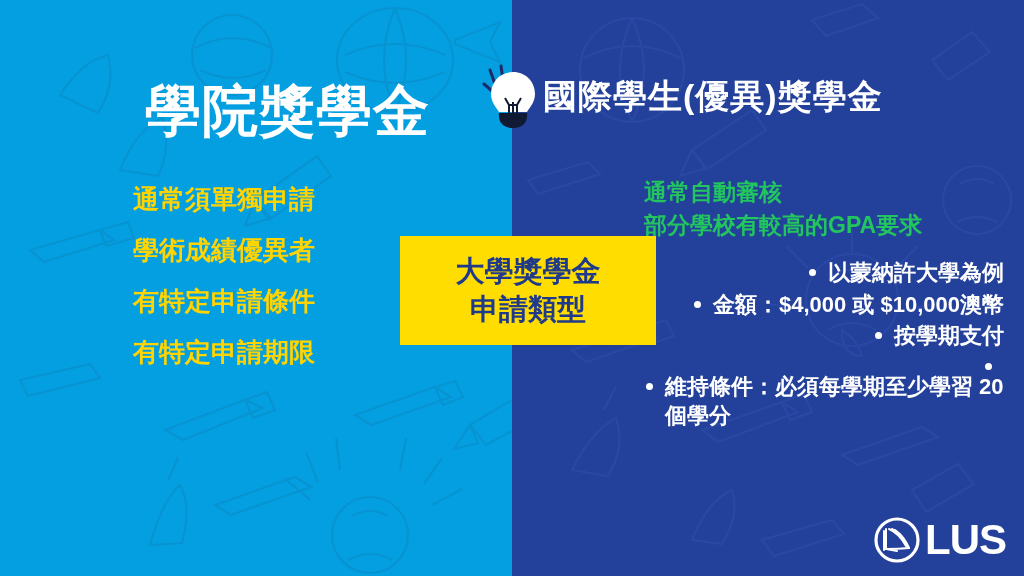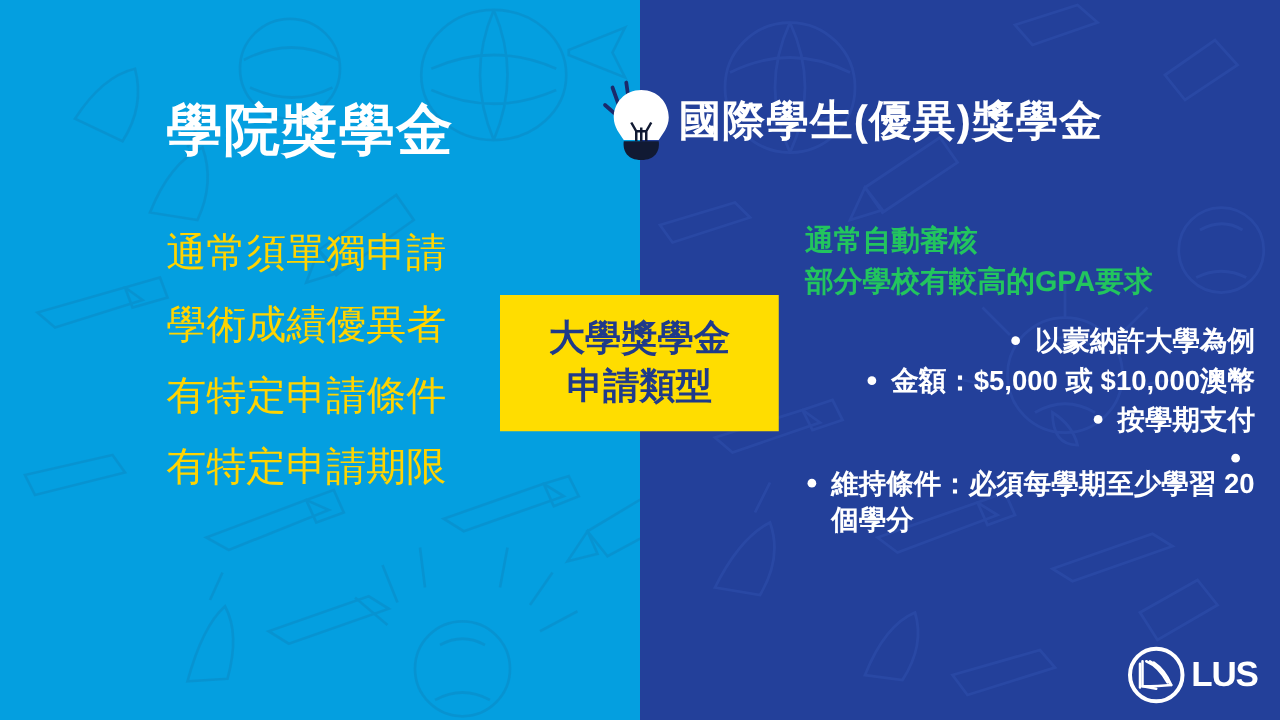--- a/index.html
+++ b/index.html
@@ -26,44 +26,44 @@
   .dl-right { stroke:#2C4BA8; }
 
   
   .title {
     position:absolute;
     color:#FFFFFF;
     font-weight:bold;
     letter-spacing:1px;
     white-space:nowrap;
   }
-  .title-left  { left:133px; top:74px;  font-size:45px; }
+  .title-left  { left:145px; top:74px;  font-size:56px; }
   .title-right { left:543px; top:74px;  font-size:34px; }
 
   .bulb-icon { position:absolute; left:482px; top:64px; width:62px; height:76px; }
 
   
   .left-list {
     position:absolute; left:133px; top:186px;
     width:330px;
   }
   .left-item {
     color:#FFD400;
-    font-size:32px;
-    font-weight:normal;
+    font-size:26px;
+    font-weight:bold;
     line-height:1;
     margin-bottom:25px;
     white-space:nowrap;
   }
 
   
   .center-box {
     position:absolute;
     left:400px; top:236px;
-    width:223px; height:109px;
+    width:256px; height:109px;
     background:#FFDD00;
     display:flex; flex-direction:column;
     align-items:center; justify-content:center;
     gap:4px;
     z-index:5;
   }
   .center-line {
     color:#1F3A8A;
     font-size:29px;
     font-weight:bold;
@@ -108,21 +108,21 @@
   
   .logo {
     position:absolute;
     right:18px; bottom:12px;
     display:flex; align-items:center;
     gap:4px;
   }
   .logo-mark { width:48px; height:48px; }
   .logo-text {
     color:#FFFFFF;
-    font-size:28px;
+    font-size:42px;
     font-weight:bold;
     letter-spacing:-1px;
     line-height:1;
   }
 </style>
 </head>
 <body>
 
 <div class="slide">
 
@@ -224,21 +224,21 @@
     <div class="right-head">通常自動審核</div>
     <div class="right-head">部分學校有較高的GPA要求</div>
 
     <div class="right-bullets">
       <div class="bullet-row">
         <span class="bullet-dot"></span>
         <span class="bullet-text">以蒙納許大學為例</span>
       </div>
       <div class="bullet-row">
         <span class="bullet-dot"></span>
-        <span class="bullet-text">金額：$5,000 或 $10,000澳幣</span>
+        <span class="bullet-text">金額：$4,000 或 $10,000澳幣</span>
       </div>
       <div class="bullet-row">
         <span class="bullet-dot"></span>
         <span class="bullet-text">按學期支付</span>
       </div>
       <div class="bullet-row">
         <span class="bullet-dot"></span>
       </div>
       <div class="bullet-row">
         <span class="bullet-dot"></span>

